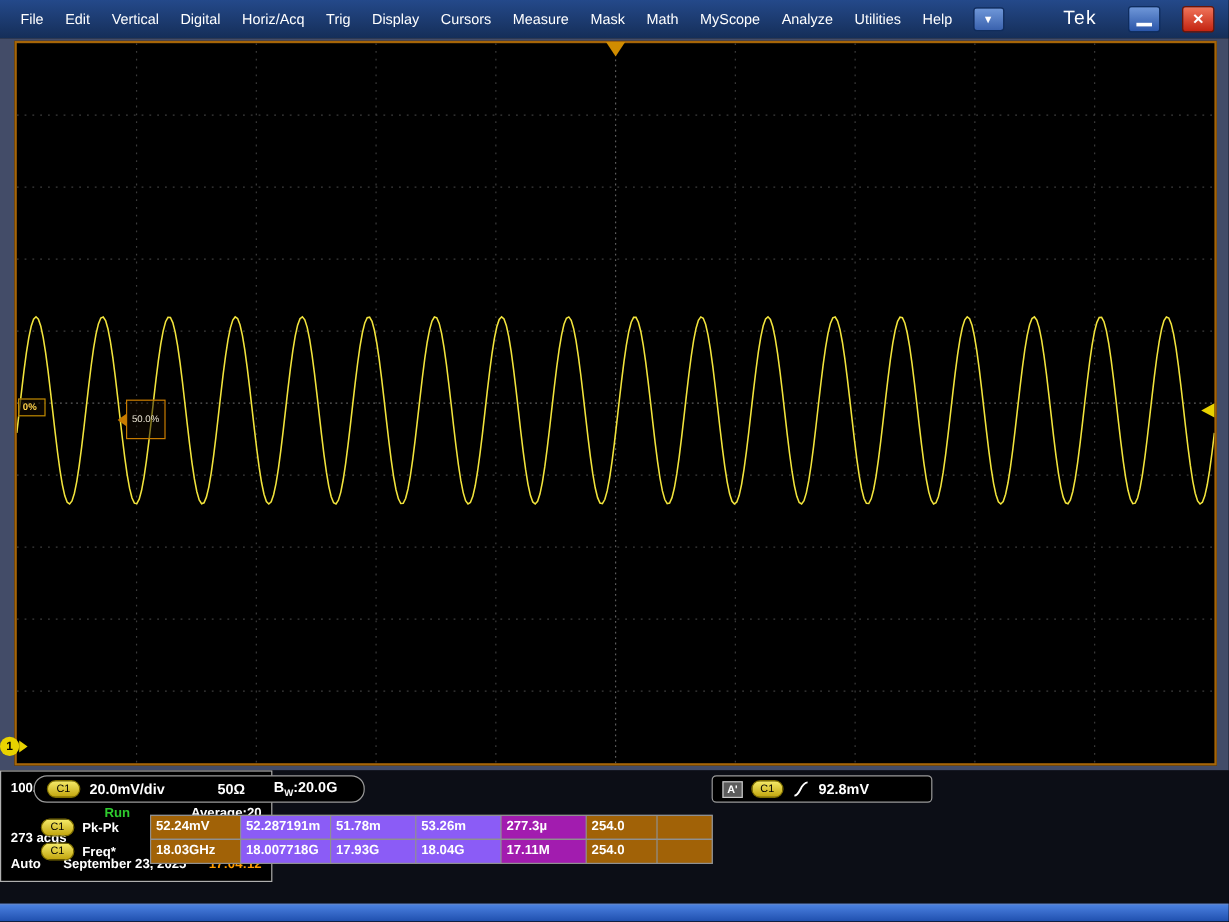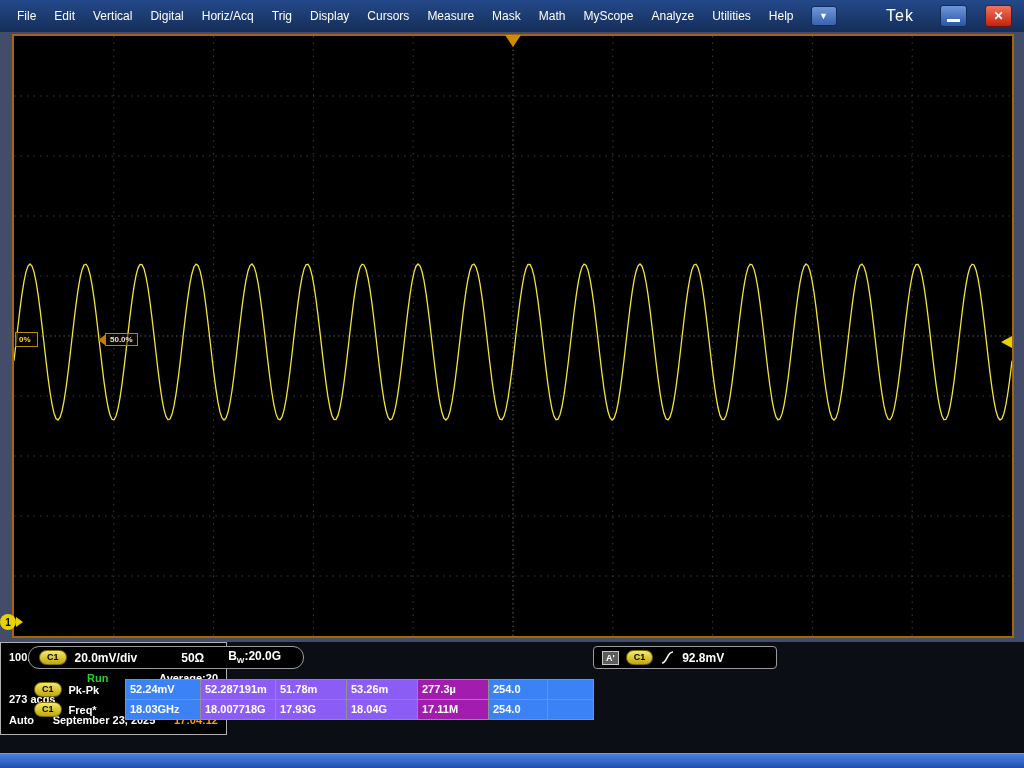--- a/index.html
+++ b/index.html
@@ -30,40 +30,40 @@
              border:2px solid #a66508}
   #grat-svg{position:absolute;left:0;top:0;display:block}
   .trig-top{position:absolute;left:491px;top:-1px;width:0;height:0;
             border-left:8px solid transparent;border-right:8px solid transparent;
             border-top:12px solid #d08c00}
   .pct-flag{position:absolute;left:1px;top:296px;height:15px;line-height:13px;padding:0 6px 0 3px;
             border:1px solid #c08a00;color:#ffd24a;font-size:8px;font-weight:bold;background:rgba(15,8,0,.65)}
   .pct-box-wrap{position:absolute;left:84px;top:297px;display:flex;align-items:center}
   .pct-arrow{width:0;height:0;border-top:5px solid transparent;border-bottom:5px solid transparent;
              border-right:7px solid #c87c00}
-  .pct-box{border:1px solid #c87c00;color:#e8e2d0;font-size:8px;font-weight:bold;
-           padding:1px 4px;background:rgba(20,10,0,.5)}
+  .pct-box{border:1px solid #c87c00;color:#e8e2d0;font-size:8px;font-weight:normal;
+           padding:11px 4px;background:rgba(20,10,0,.5)}
   .trig-arrow{position:absolute;right:0;top:300px;width:0;height:0;
               border-top:6px solid transparent;border-bottom:6px solid transparent;
               border-right:11px solid #e8d200}
   .ch1-marker{position:absolute;left:-14px;top:578px;display:flex;align-items:center}
   .ch1-circle{width:16px;height:16px;border-radius:50%;background:#e8d200;color:#000;
               font-weight:bold;font-size:10px;display:flex;align-items:center;justify-content:center}
   .ch1-arrow{width:0;height:0;border-top:5px solid transparent;border-bottom:5px solid transparent;
              border-left:7px solid #e8d200}
 
   
   #bottom{position:absolute;left:0;top:642px;width:1024px;height:111px;background:#0c0e16}
   .panel{position:absolute;background:#000;border:1px solid #9a9a9a;display:flex;align-items:center;
          color:#fff;font-weight:bold;font-size:12px}
   #ch1-panel{left:28px;top:4px;width:276px;height:23px;border-radius:11px;padding:0 10px;gap:8px}
   #ch1-panel .scale{margin-right:36px}
   #ch1-panel .imp{margin-right:16px}
   sub{font-size:8px}
-  .c1-badge{background:linear-gradient(#f5ea68,#c2a60e);color:#000;font-size:9px;font-weight:bold;
+  .c1-badge{background:linear-gradient(#f5ea68,#c2a60e);color:#000;font-size:9px;font-weight:normal;
             padding:1px 7px;border-radius:8px;border:1px solid #7e6e00;line-height:11px}
   #trig-panel{left:593px;top:4px;width:184px;height:23px;border-radius:4px;padding:0 8px;gap:7px}
   .aux-badge{background:#5c5c5c;border:1px solid #c8c8c8;color:#fff;font-size:9px;font-weight:bold;
              padding:0 3px;height:14px;line-height:13px}
   #horiz-panel{left:782px;top:2px;width:227px;height:93px;background:#000;border:1px solid #b0b0b0;
                display:flex;flex-direction:column;justify-content:space-around;padding:4px 8px}
   .hrow{display:flex;justify-content:space-between;font-size:11px;font-weight:bold;color:#fff}
   .hrow .run{color:#2ecc2e;width:72px;flex:0 0 auto}
   .hrow.left{justify-content:flex-end}
   .time{color:#ff9c00}
@@ -73,21 +73,21 @@
   .t-header{display:flex;margin-bottom:2px}
   .t-header .spacer{width:95px;flex:0 0 auto}
   .t-hgrid{display:grid;grid-template-columns:74px 74px 70px 70px 70px 58px 45px;gap:1px;
            border:1px solid transparent}
   .t-hgrid span{text-align:center;color:#fff;font-weight:bold;font-size:11px;line-height:15px}
   .t-row{display:flex;margin-top:-1px}
   .t-label{width:95px;flex:0 0 auto;display:flex;align-items:center;gap:7px;padding-left:4px;
            color:#fff;font-weight:bold;font-size:11px}
   .t-vals{display:grid;grid-template-columns:74px 74px 70px 70px 70px 58px 45px;gap:1px;
           background:#909090;border:1px solid #909090}
-  .t-cell{background:#3b82f6;color:#fff;font-weight:bold;font-size:11px;line-height:18px;
+  .t-cell{background:#a16207;color:#fff;font-weight:bold;font-size:11px;line-height:18px;
           padding-left:4px;height:19px;overflow:hidden;white-space:nowrap}
   .t-cell.c1,.t-cell.c2,.t-cell.c3{background:#8b5cf6}
   .t-cell.c4{background:#a21caf}
 
   
   #taskbar{position:absolute;left:0;top:753px;width:1024px;height:15px;
            background:linear-gradient(#4a80e0,#1f4fae);border-top:1px solid #6f9cf0}
 </style>
 </head>
 <body>

